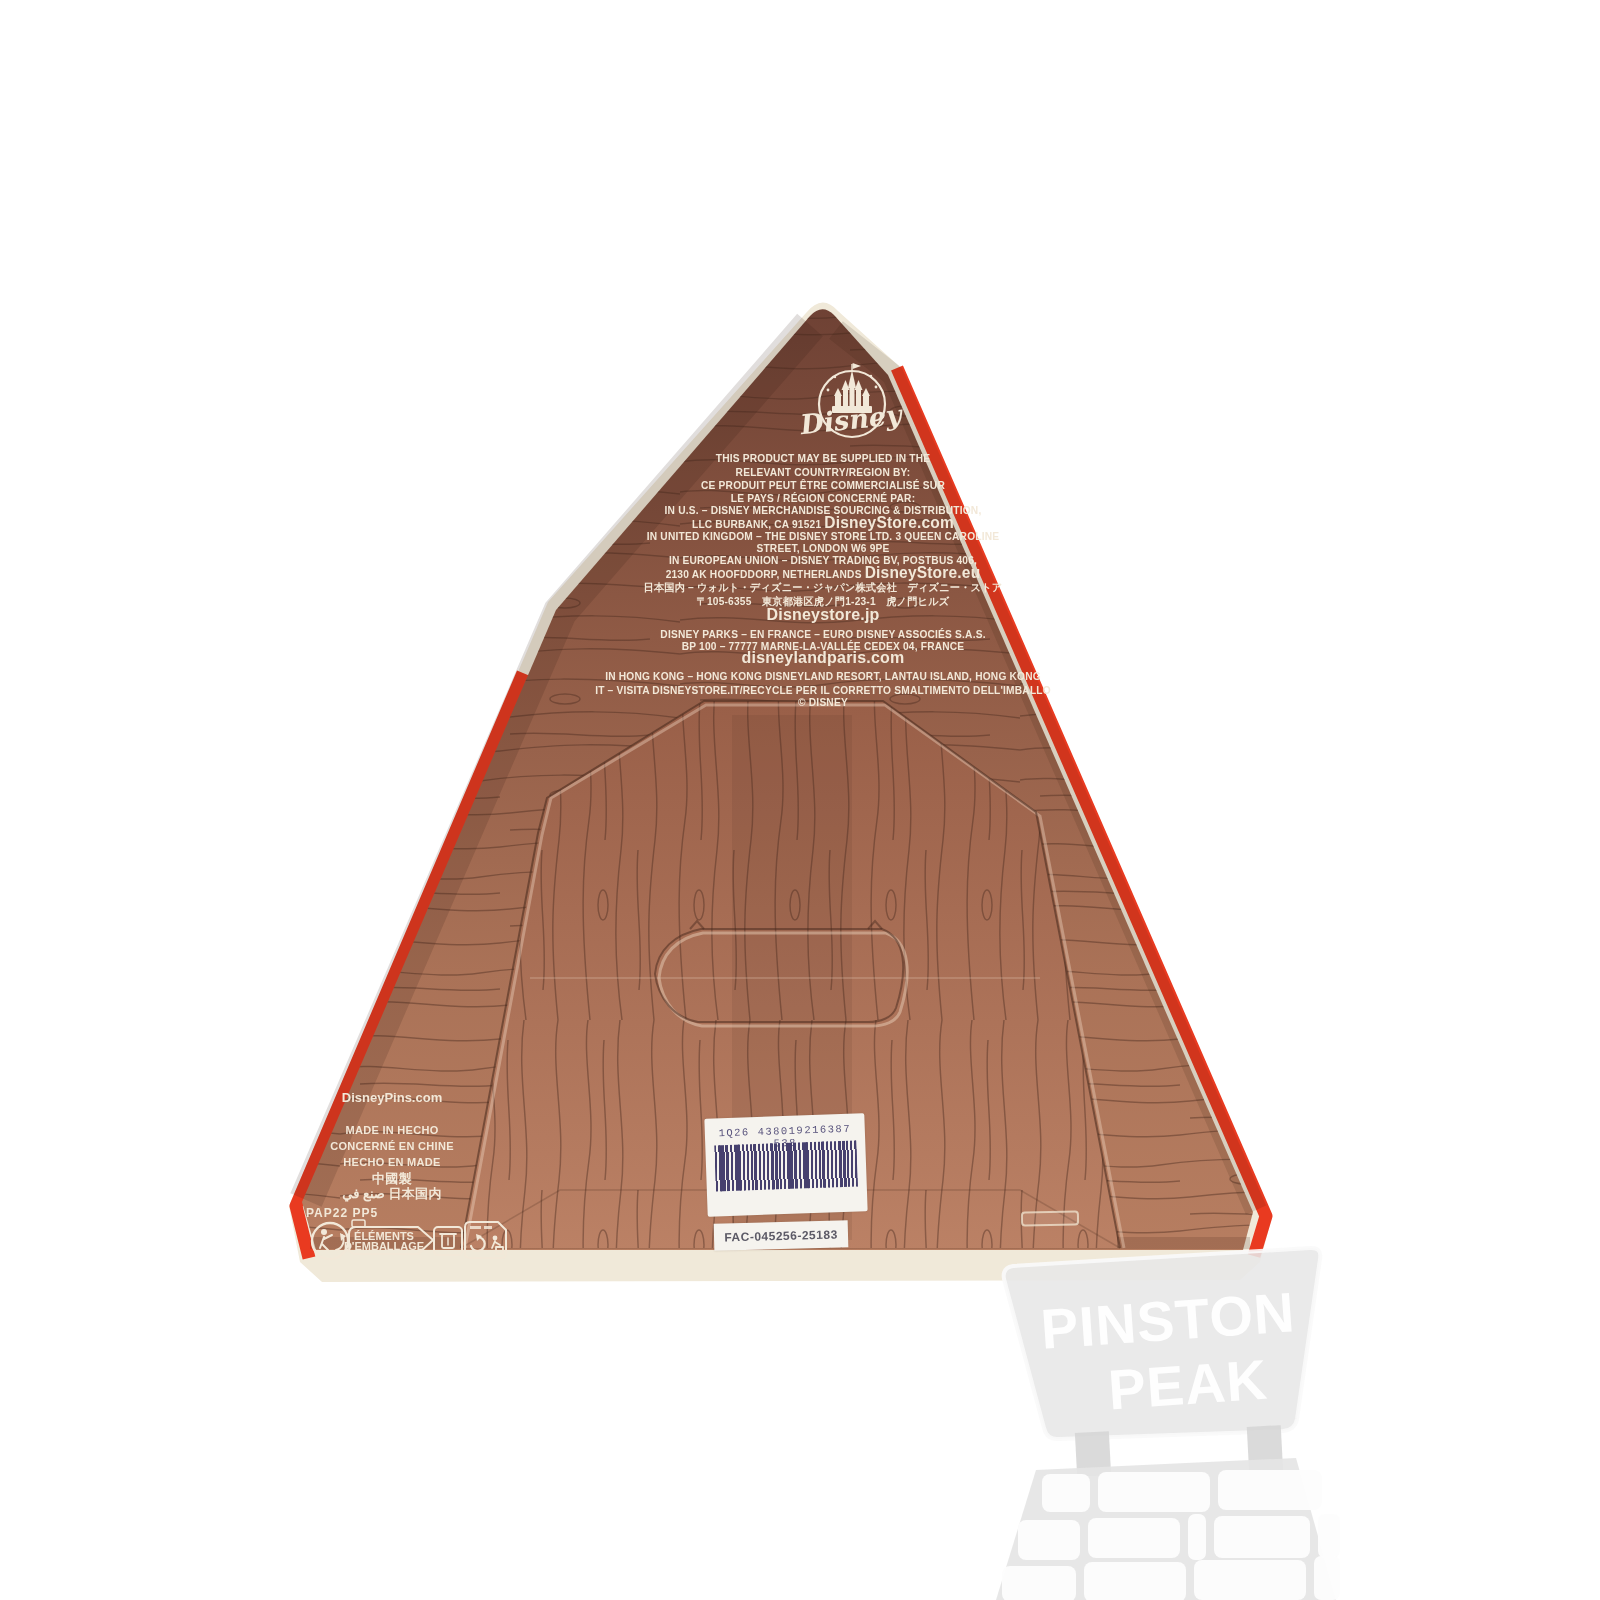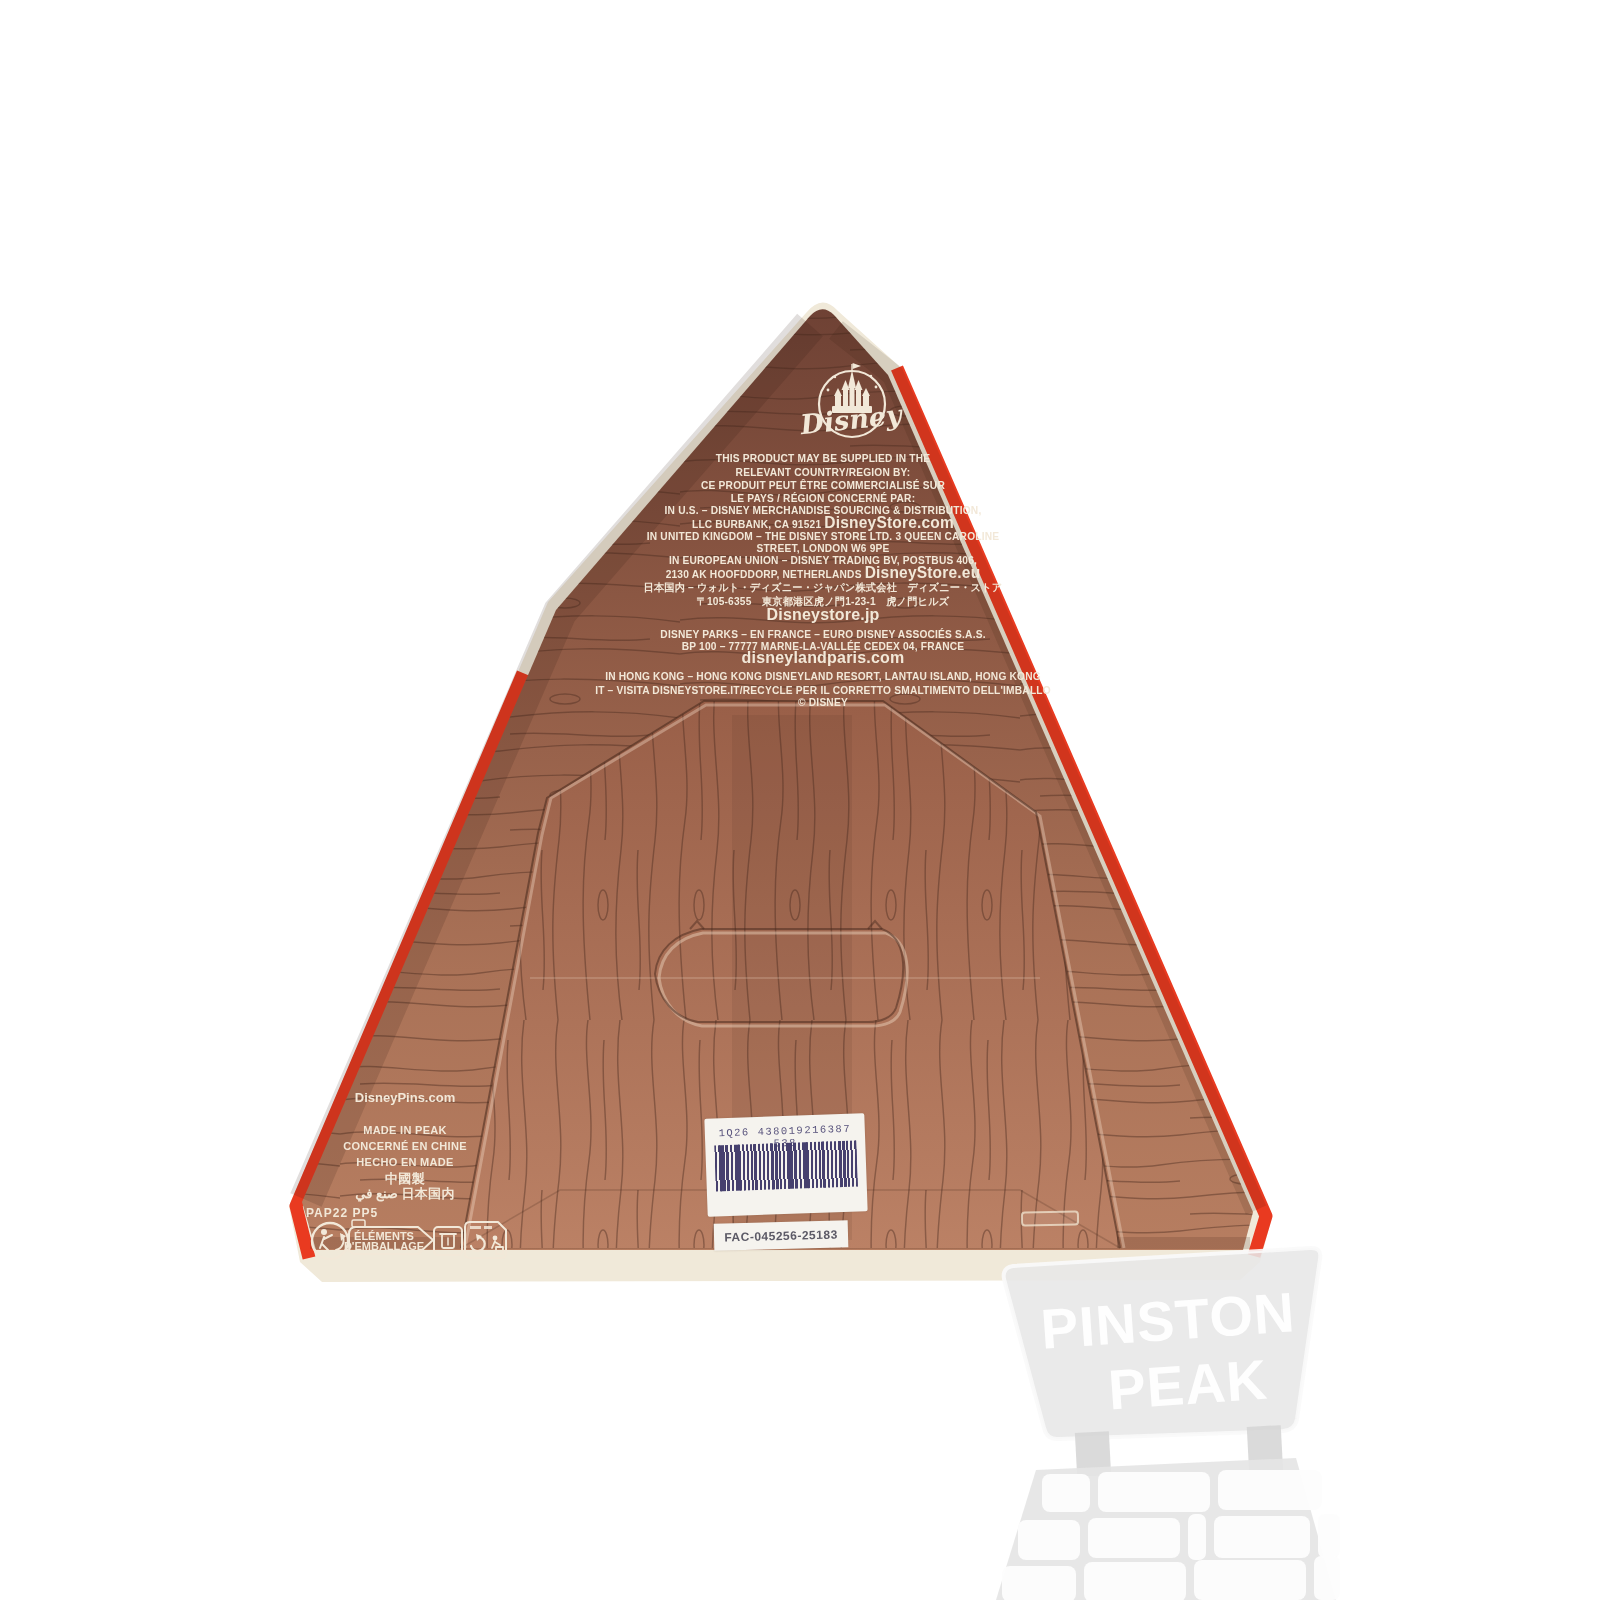--- a/index.html
+++ b/index.html
@@ -4,21 +4,21 @@
 <style>
   html,body{margin:0;padding:0;background:#fff;}
   .stage{position:relative;width:1600px;height:1600px;background:#ffffff;overflow:hidden;
          font-family:"Liberation Sans",sans-serif;}
   .stage svg{position:absolute;left:0;top:0;}
   .boxtext{position:absolute;color:#f2e8d8;font-weight:bold;white-space:nowrap;}
   .legal-line{left:823px;transform:translateX(-50%) scaleX(.97);font-size:10.5px;line-height:13px;
               letter-spacing:.2px;text-align:center;}
   .legal-big{font-size:16px;line-height:13px;vertical-align:baseline;}
   .lone-big{font-size:16.5px;}
-  .left-center{left:405px;transform:translateX(-50%);text-align:right;}
+  .left-center{left:392px;transform:translateX(-50%);text-align:right;}
   .pins-site{font-size:13px;}
   .origin{font-size:11px;letter-spacing:.3px;}
   .origin-cjk{font-size:13px;}
   .pap{left:306px;font-size:12px;letter-spacing:1px;}
   .bc-label{position:absolute;left:706px;top:1116px;width:160px;height:98px;background:#f5f3ee;
             border-radius:2px;transform:rotate(-2deg);box-shadow:0 0 2px rgba(120,90,70,.35);}
   .bc-num{position:absolute;left:0;top:9px;width:100%;text-align:center;color:#59547d;
           font-family:"Liberation Mono",monospace;font-size:10.5px;letter-spacing:1.5px;}
   .bc-bars{position:absolute;left:9px;top:27px;width:142px;height:46px;
      background-image:
@@ -204,21 +204,21 @@
   <div class="boxtext legal-line" style="top:628px"><span>DISNEY PARKS – EN FRANCE – EURO DISNEY ASSOCIÉS S.A.S.</span></div>
   <div class="boxtext legal-line" style="top:640px"><span>BP 100 – 77777 MARNE-LA-VALLÉE CEDEX 04, FRANCE</span></div>
   <div class="boxtext legal-line lone-big" style="top:651px"><span>disneylandparis.com</span></div>
   <div class="boxtext legal-line" style="top:670px"><span>IN HONG KONG – HONG KONG DISNEYLAND RESORT, LANTAU ISLAND, HONG KONG</span></div>
   <div class="boxtext legal-line" style="top:684px"><span>IT – VISITA DISNEYSTORE.IT/RECYCLE PER IL CORRETTO SMALTIMENTO DELL'IMBALLO</span></div>
   <div class="boxtext legal-line" style="top:696px"><span>© DISNEY</span></div>
 </div>
 
 <div>
   <div class="boxtext left-center pins-site" style="top:1090px">DisneyPins.com</div>
-  <div class="boxtext left-center origin" style="top:1124px">MADE IN PEAK</div>
+  <div class="boxtext left-center origin" style="top:1124px">MADE IN HECHO</div>
   <div class="boxtext left-center origin" style="top:1140px">CONCERNÉ EN CHINE</div>
   <div class="boxtext left-center origin" style="top:1156px">HECHO EN MADE</div>
   <div class="boxtext left-center origin origin-cjk" style="top:1170px">中國製</div>
   <div class="boxtext left-center origin origin-cjk" style="top:1185px">صنع في 日本国内</div>
   <div class="boxtext pap" style="top:1206px">PAP22 PP5</div>
 </div>
 
 <div class="boxtext" style="left:384px;top:1231px;transform:translateX(-50%);font-size:11px;line-height:10px;text-align:center">
   <div>ÉLÉMENTS</div>
   <div>D'EMBALLAGE</div>

